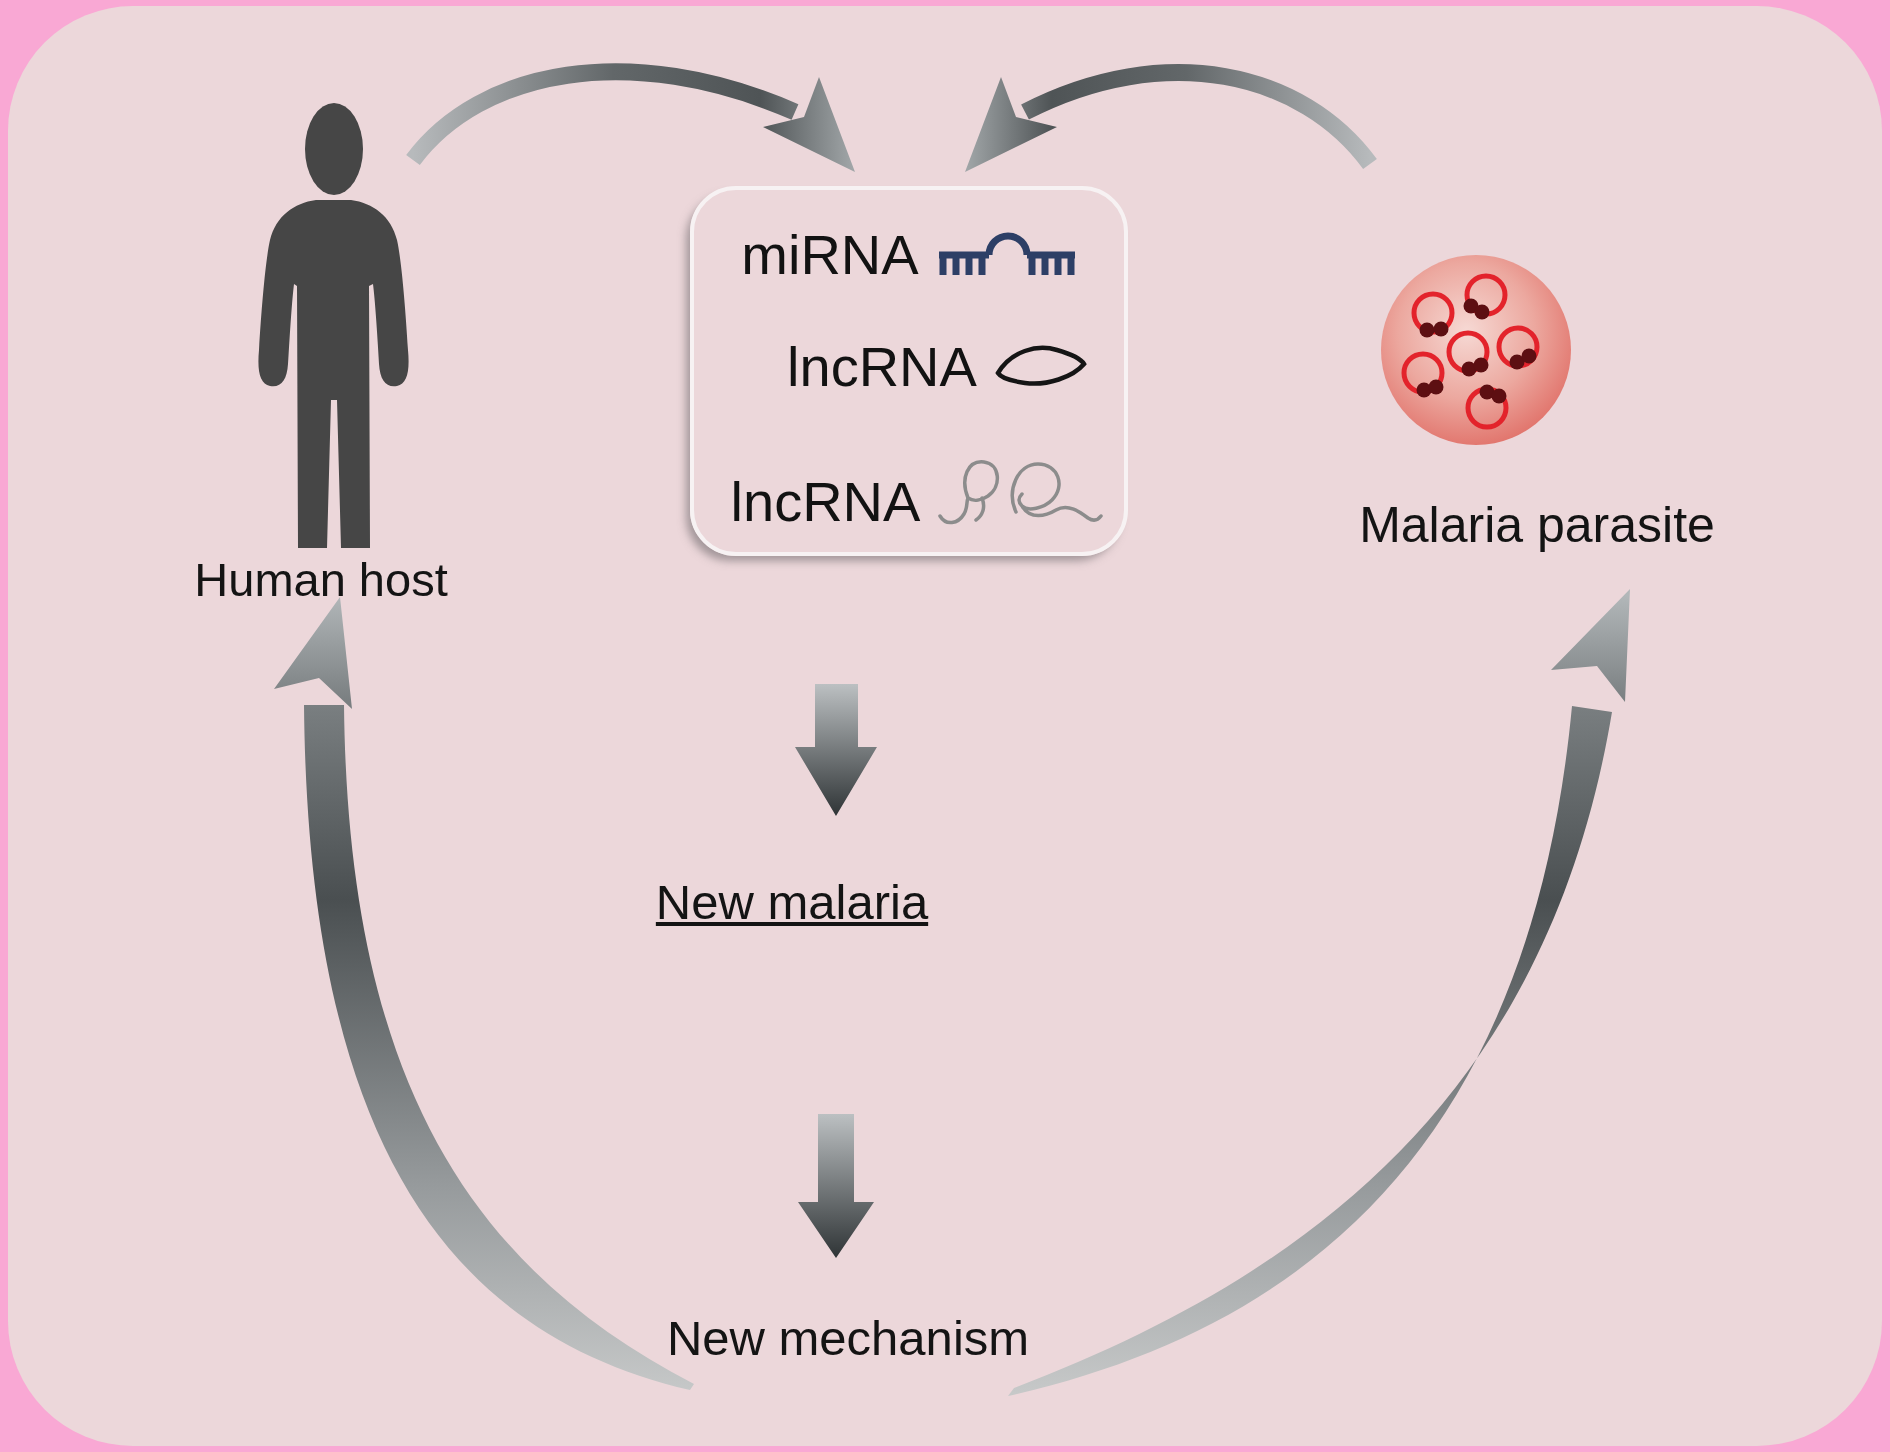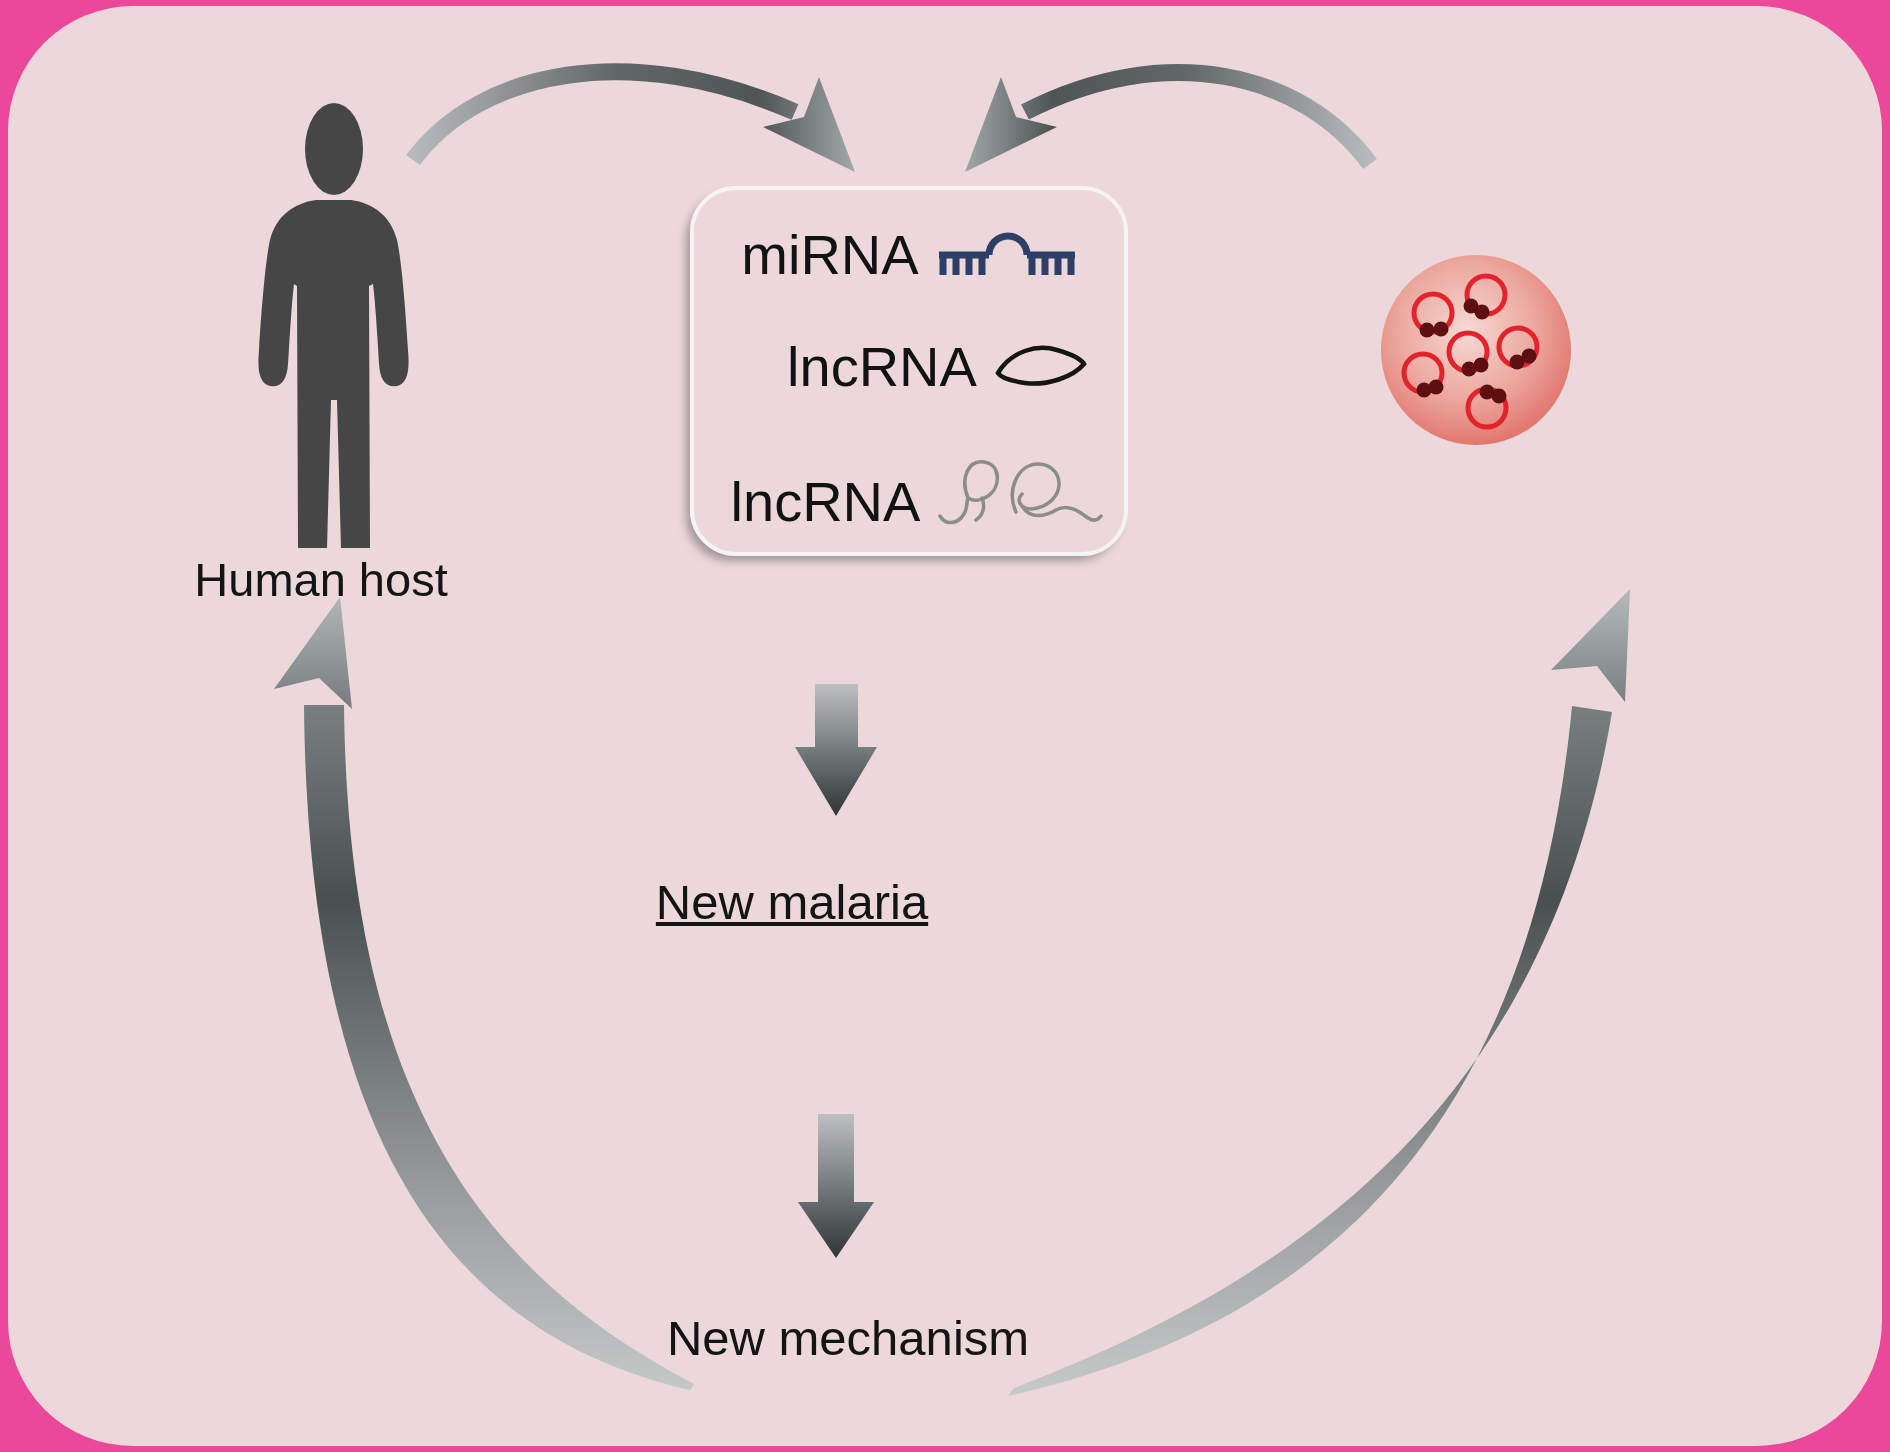--- a/index.html
+++ b/index.html
@@ -1,16 +1,16 @@
 <!DOCTYPE html>
 <html><head>
 <meta charset="utf-8">
 <style>
   html,body{margin:0;padding:0;background:#ffffff;}
-  .canvas{position:relative;width:1890px;height:1452px;background:#ec4899;overflow:hidden;
+  .canvas{position:relative;width:1890px;height:1452px;background:#f9a8d4;overflow:hidden;
           font-family:"Liberation Sans", sans-serif;}
   .panel{position:absolute;left:8px;top:6px;width:1874px;height:1440px;border-radius:125px;
          background:#ecd7da;}
   .layer{position:absolute;left:0;top:0;z-index:1;}
   .lbl{position:absolute;z-index:3;color:#141414;white-space:nowrap;transform:translateX(-50%);}
   .lbl-human{left:321px;top:552px;font-size:47px;text-align:right;}
   .lbl-parasite{left:1537px;top:496px;font-size:50px;}
   .lbl-mech{left:792px;top:866px;font-size:49px;text-align:right;line-height:72px;text-decoration:underline;}
   .lbl-ther{left:848px;top:1310px;font-size:49px;}
   .rna-box{position:absolute;z-index:2;left:690px;top:186px;width:438px;height:370px;
@@ -151,17 +151,18 @@
     <div class="rna-row row-lnc">
       <span class="txt">lncRNA</span>
       <svg width="165" height="80" viewBox="0 0 165 80" fill="none" stroke="#8c8c8c" stroke-width="3.5" stroke-linecap="round">
         <path d="M 2 62 C 8 72 20 70 26 60 C 30 53 28 49 30 44 C 22 24 30 6 46 8 C 62 10 64 32 50 42 C 44 46 36 48 30 44 M 44 44 C 48 54 44 62 38 66"></path>
         <path d="M 78 58 C 68 36 80 10 100 10 C 120 10 128 32 114 46 C 106 54 90 58 84 52 C 80 48 80 44 84 40 M 84 52 C 92 66 108 62 118 56 C 130 49 142 58 150 64 C 156 68 160 66 163 62"></path>
       </svg>
     </div>
   </div>
 
   <div class="lbl lbl-human">Human host</div>
+  <div class="lbl lbl-parasite">Malaria parasite</div>
   <div class="lbl lbl-mech">
     <div>New malaria</div>
   </div>
   <div class="lbl lbl-ther">New mechanism</div>
 </div>
 
 </body></html>

